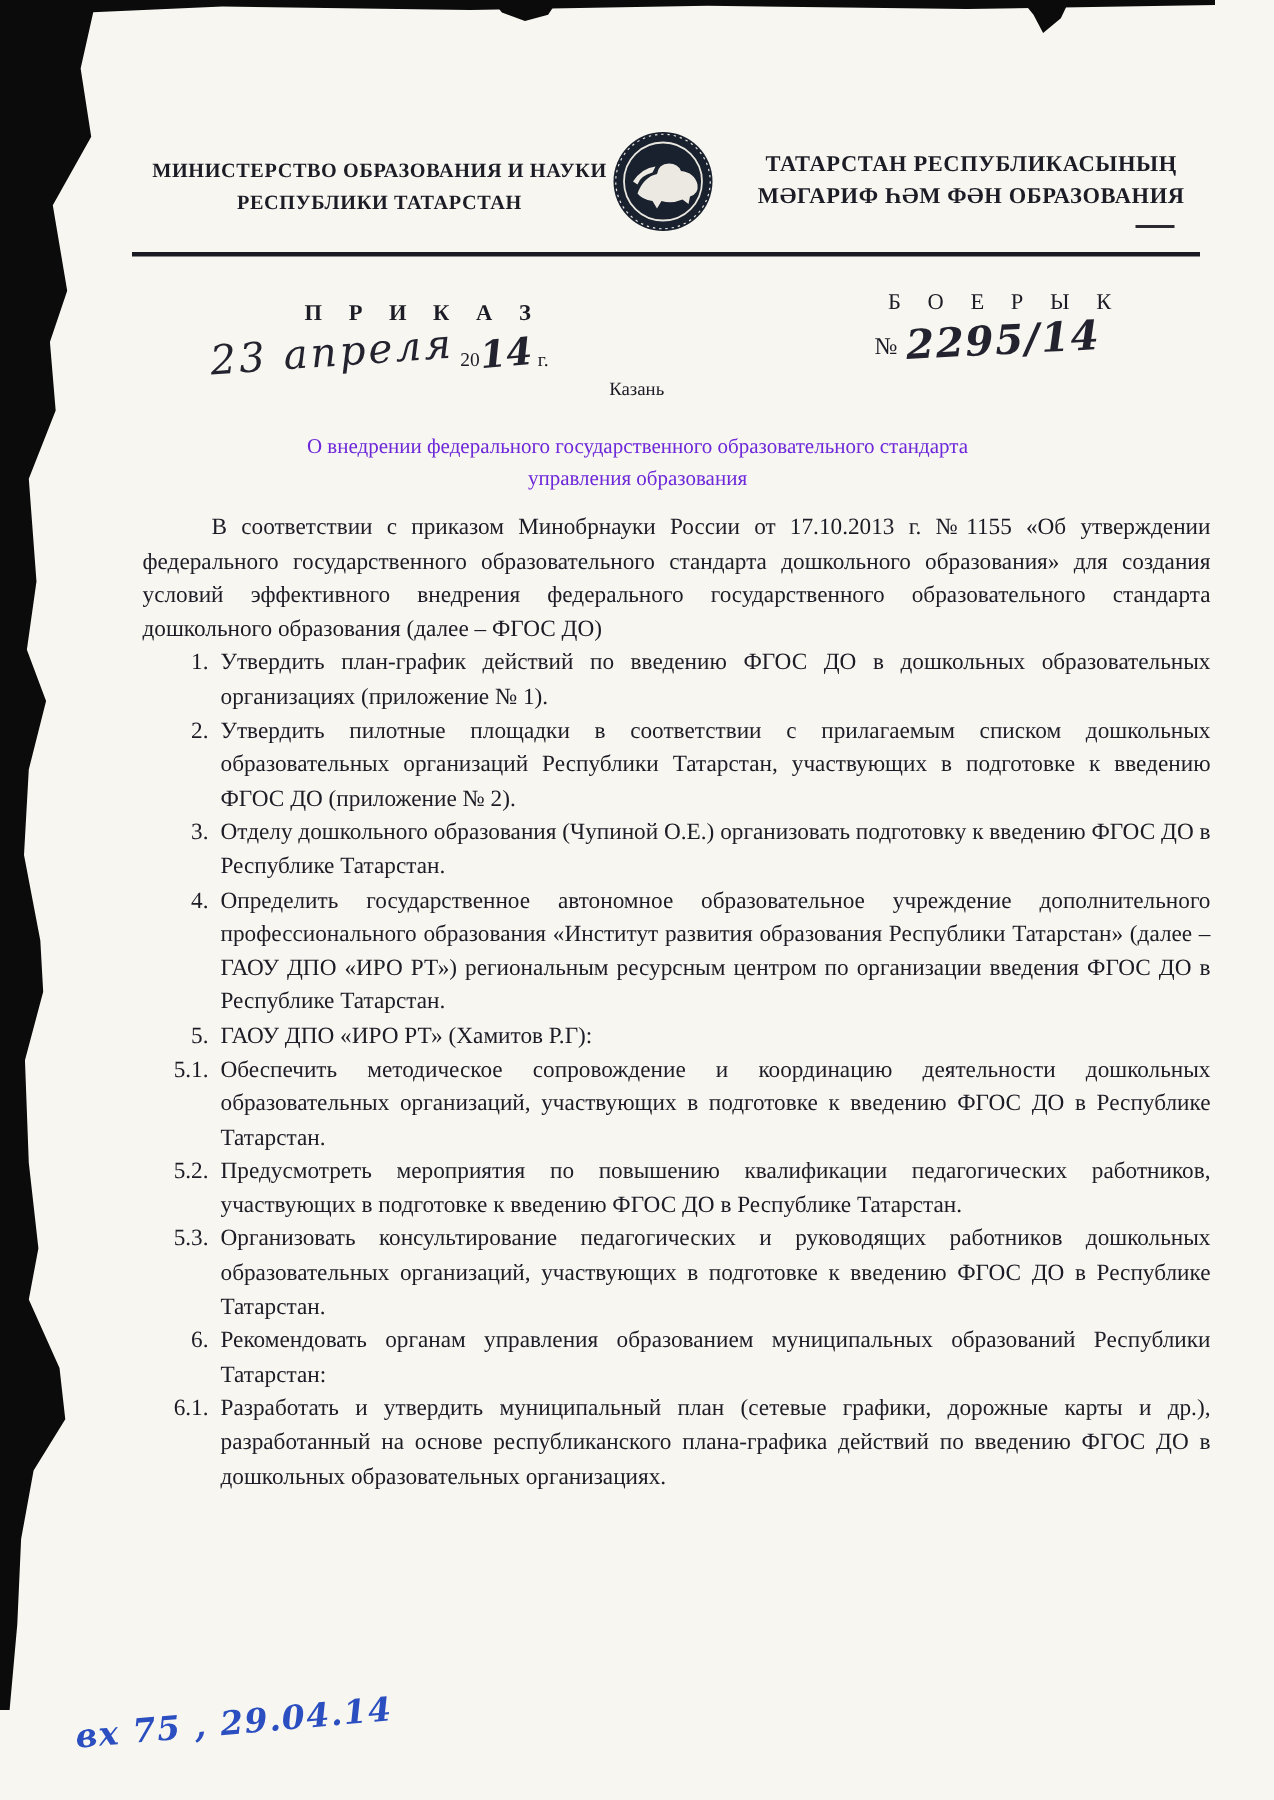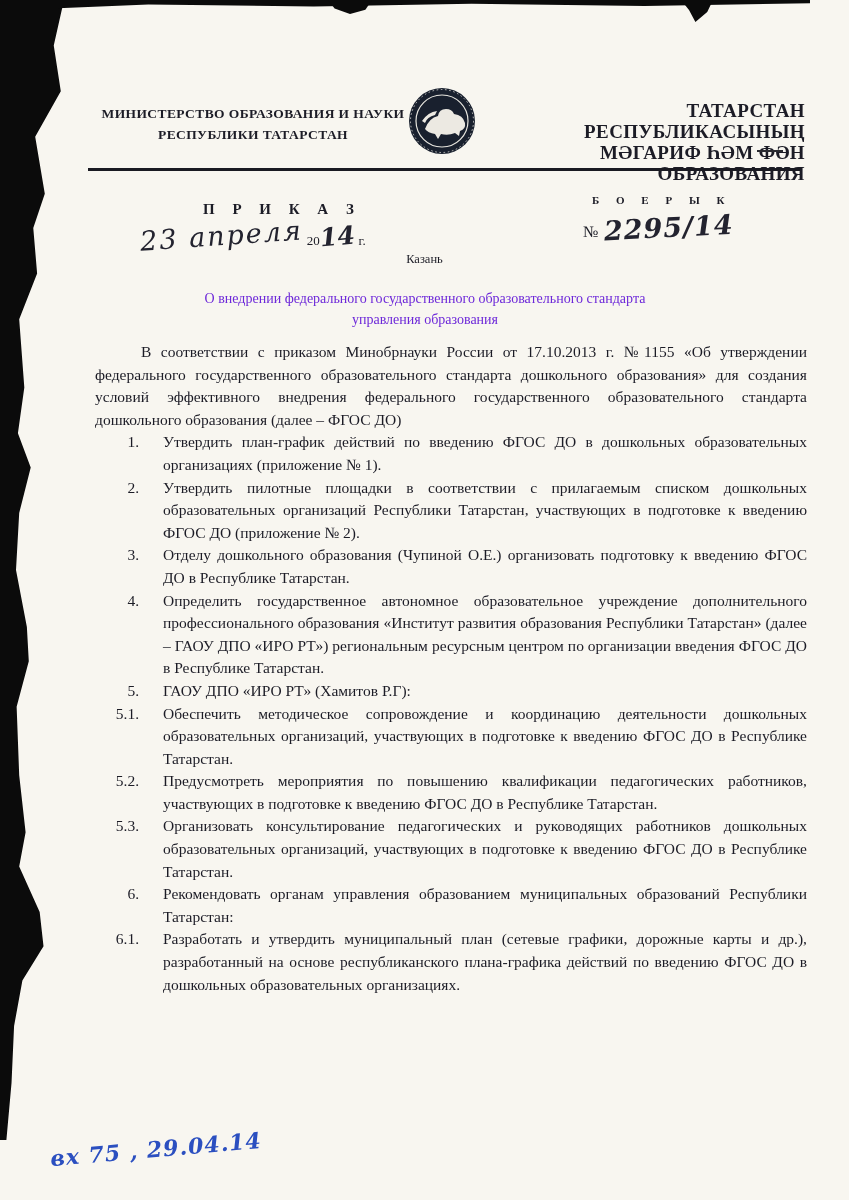--- a/index.html
+++ b/index.html
@@ -33,34 +33,34 @@
   .dash-mark { left:757px; top:150px; width:26px; height:2px; background:#2a2a30; }
 
   
   .org-left {
     position:absolute; left:88px; top:103px; width:330px;
     text-align:center; font-weight:bold; font-size:13.5px; line-height:21px;
     letter-spacing:0.4px;
   }
   .org-right {
     position:absolute; left:490px; top:100px; width:315px;
-    text-align:right; font-weight:bold; font-size:19px; line-height:21px;
+    text-align:center; font-weight:bold; font-size:15px; line-height:21px;
     letter-spacing:0.4px;
   }
   .emblem { position:absolute; left:407px; top:86px; width:70px; height:70px; }
   .divider { position:absolute; left:88px; top:168px; width:712px; height:3px; background:#1a1a22; }
 
   
   .prikaz-label {
     position:absolute; left:203px; top:201px;
     font-weight:bold; font-size:15px; letter-spacing:7px;
   }
   .boeryk-label {
     position:absolute; left:592px; top:194px;
-    font-weight:bold; font-size:11px; letter-spacing:7px;
+    font-weight:normal; font-size:15px; letter-spacing:7px;
   }
   .hand { font-family:"DejaVu Serif",serif; font-style:italic; color:#23232f; }
   .date-line { position:absolute; left:140px; top:220px; white-space:nowrap; }
   .date-day  { font-size:27px; letter-spacing:2px; display:inline-block; transform:rotate(-4deg); }
   .date-print{ font-size:13px; }
   .date-year { font-size:25px; display:inline-block; transform:rotate(-5deg); font-weight:bold; }
   .number-line { position:absolute; left:583px; top:212px; white-space:nowrap; }
   .num-prefix { font-size:16px; }
   .num-value {
     font-size:27px; display:inline-block; transform:rotate(-3deg);
@@ -78,21 +78,21 @@
     font-size:15.5px; line-height:22.6px; text-align:justify;
   }
   .intro { text-indent:46px; margin:0; }
   .prikazyvayu { margin:0 0 0 52px; }
   .items { margin:0; padding:0; }
   .item { display:flex; }
   .item-num {
     flex:0 0 44px; text-align:right; padding-right:8px; box-sizing:content-box;
     white-space:nowrap;
   }
-  .item-text { flex:1; text-align:justify;margin-left:16px; }
+  .item-text { flex:1; text-align:justify; }
 
   
   .footer-note {
     position:absolute; left:50px; top:1136px;
     color:#2b4fc0; font-size:22px; font-style:italic; font-weight:bold;
     font-family:"DejaVu Serif",serif;
     transform:rotate(-5deg); letter-spacing:1px;
     z-index:7;
   }
 </style>

